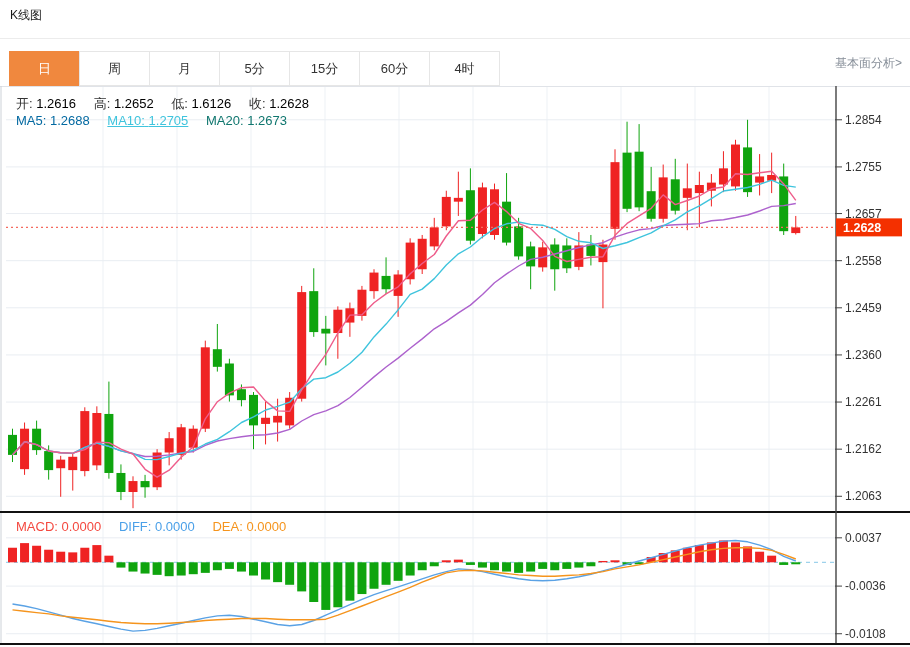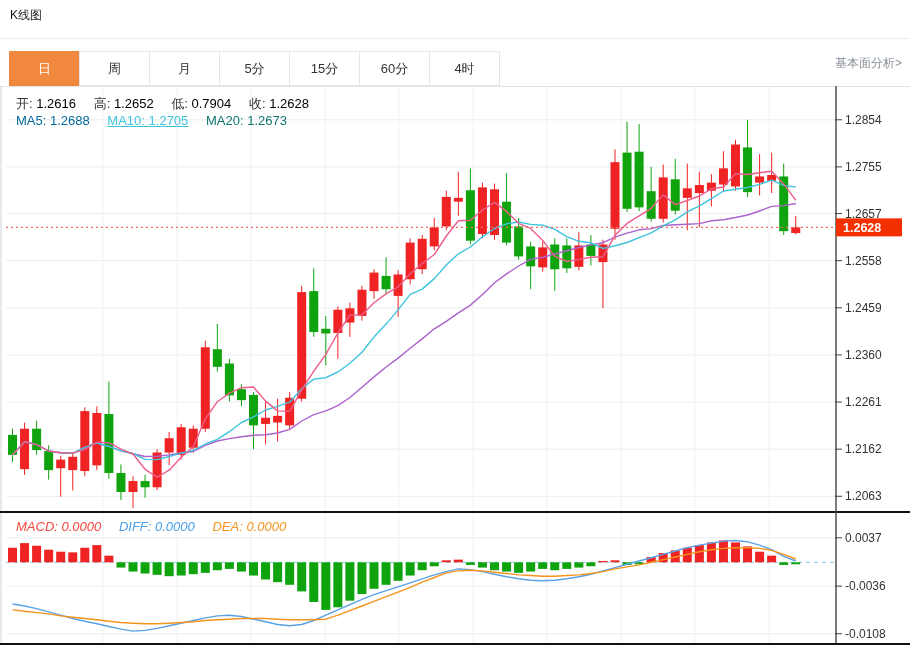--- a/index.html
+++ b/index.html
@@ -25,21 +25,21 @@
   .lbl-dark{color:#333;}
   .val-red{color:#000000;}
   .c-ma5{color:#0369a1;}
   .c-ma10{color:#3fc4dd;text-decoration:underline;}
   .c-ma20{color:#0f766e;}
   .c-macd{color:#f4483f;}
   .c-diff{color:#4ba0e8;}
   .c-dea{color:#f5941d;}
   .legend-ohlc{left:16px;top:9px;}
   .legend-ma{left:16px;top:27px;}
-  .legend-macd{left:16px;top:433px;font-style:italic;}
+  .legend-macd{left:16px;top:433px;}
 </style>
 </head>
 <body>
 
 <div class="page-title">K线图</div>
 <a class="top-link">基本面分析&gt;</a>
 <div class="title-divider"></div>
 
 <div class="tabs" id="tabs">
     <div class="tab active">日</div>
@@ -336,21 +336,21 @@
       </g>
       <g>
         <rect x="836" y="132.36536312849205" width="66" height="18" fill="#f43000"></rect>
         <text x="843" y="145.86536312849205" font-size="12.5" font-weight="bold" fill="#fff">1.2628</text>
       </g>
     </svg>
 
   <div class="legend legend-ohlc">
     <span class="item"><span class="lbl-dark">开:</span> <span class="val-red">1.2616</span></span>
     <span class="item"><span class="lbl-dark">高:</span> <span class="val-red">1.2652</span></span>
-    <span class="item"><span class="lbl-dark">低:</span> <span class="val-red">0.7904</span></span>
+    <span class="item"><span class="lbl-dark">低:</span> <span class="val-red">1.6126</span></span>
     <span class="item"><span class="lbl-dark">收:</span> <span class="val-red">1.2628</span></span>
   </div>
 
   <div class="legend legend-ma">
     <span class="item c-ma5"><span>MA5:</span> <span>1.2688</span></span>
     <span class="item c-ma10"><span>MA10:</span> <span>1.2705</span></span>
     <span class="item c-ma20"><span>MA20:</span> <span>1.2673</span></span>
   </div>
 
   <div class="legend legend-macd">

